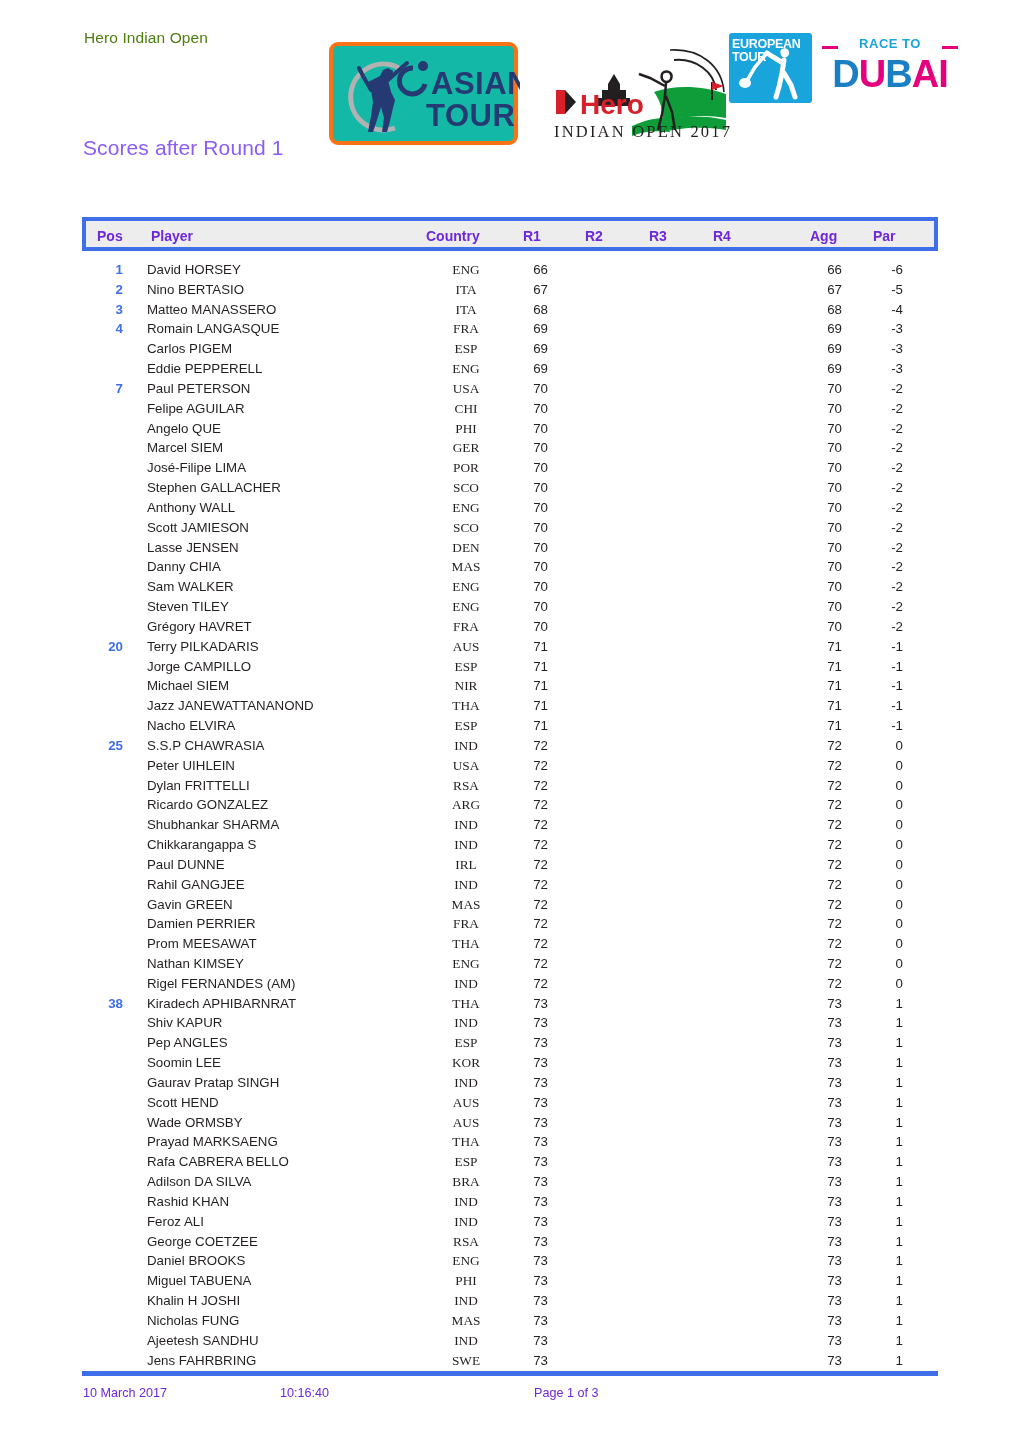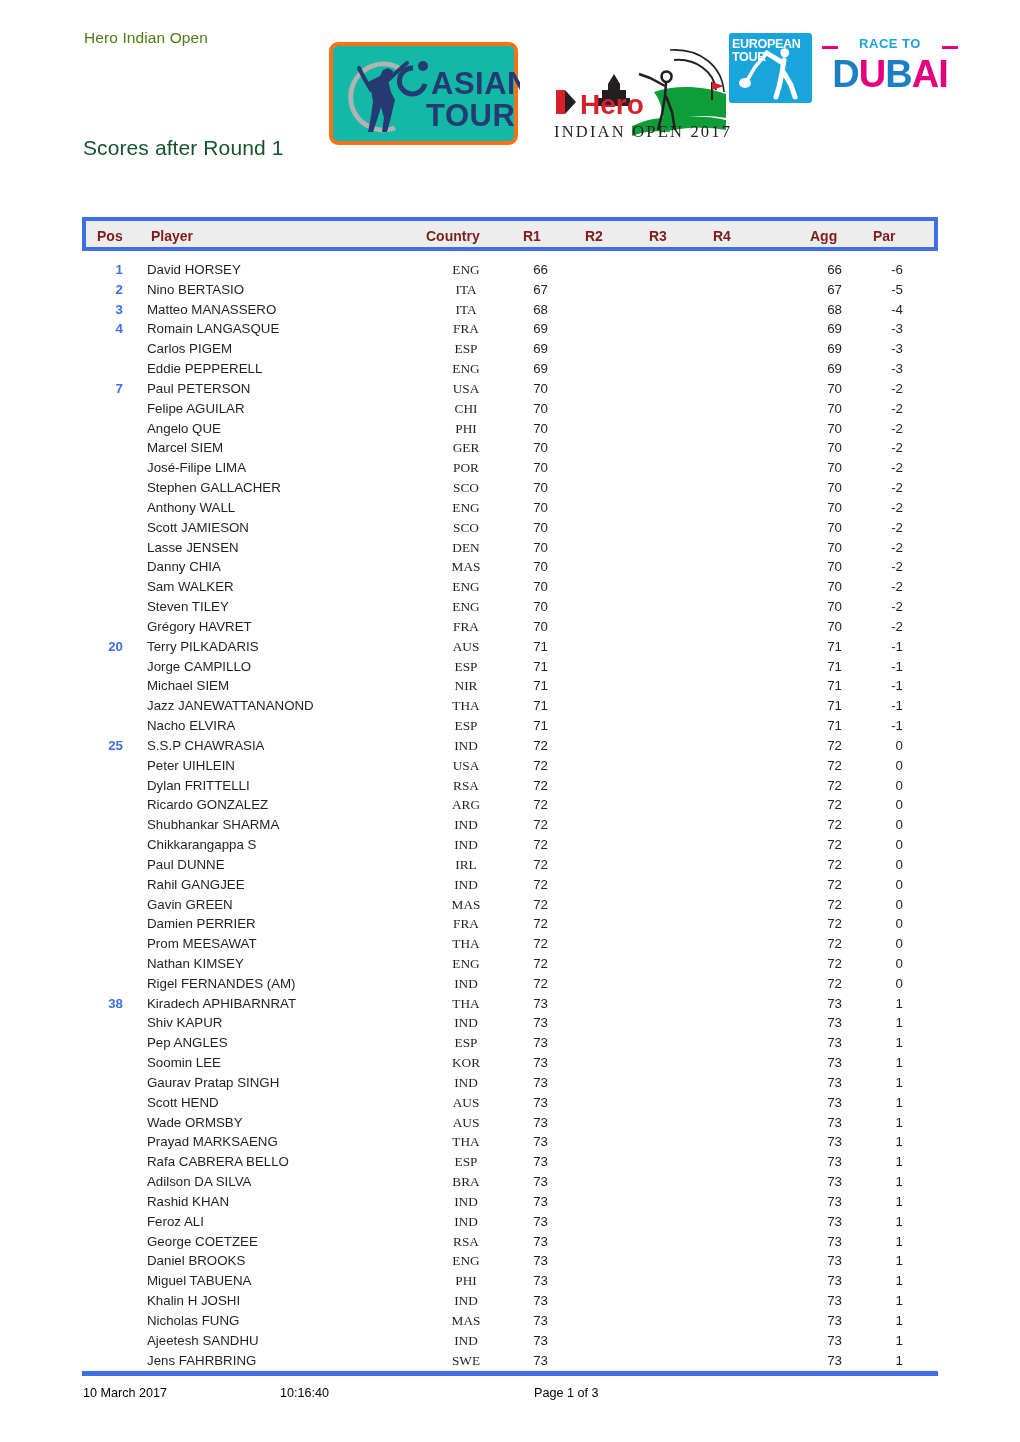--- a/index.html
+++ b/index.html
@@ -26,21 +26,21 @@
     left: 84px; top: 29px;
     font-size: 15.5px;
     color: #4d7c0f;
     letter-spacing: 0.1px;
     white-space: nowrap;
   }
   #page-title {
     position: absolute;
     left: 83px; top: 136px;
     font-size: 21px;
-    color: #14532d;
+    color: #8b5cf6;
     letter-spacing: 0.1px;
     white-space: nowrap;
   }
 
   
   #asian-tour-logo {
     position: absolute;
     left: 329px; top: 42px;
     width: 189px; height: 103px;
     border: 4px solid #f97316;
@@ -123,21 +123,21 @@
     height: 34px;
     border: 4px solid #3f6fe8;
     background: #ededed;
     box-sizing: border-box;
   }
   #table-header .cell {
     position: absolute;
     top: 7px;
     font-size: 14px;
     font-weight: bold;
-    color: #7f1d1d;
+    color: #6d28d9;
     white-space: nowrap;
   }
   #table-body {
     position: relative;
     margin-top: 9px;
     height: 1104px;
   }
   .row {
     position: relative;
     height: 19.83px;
@@ -180,21 +180,21 @@
   }
   #footer {
     position: absolute;
     left: 82px; top: 1386px;
     width: 856px; height: 24px;
   }
   #footer .cell {
     position: absolute;
     top: 0;
     font-size: 12.6px;
-    color: #000000;
+    color: #6d28d9;
     white-space: nowrap;
   }
   .f-date { left: 1px; }
   .f-time { left: 198px; }
   .f-page { left: 452px; }
 </style>
 </head>
 <body>
 
 <div id="header-band">

